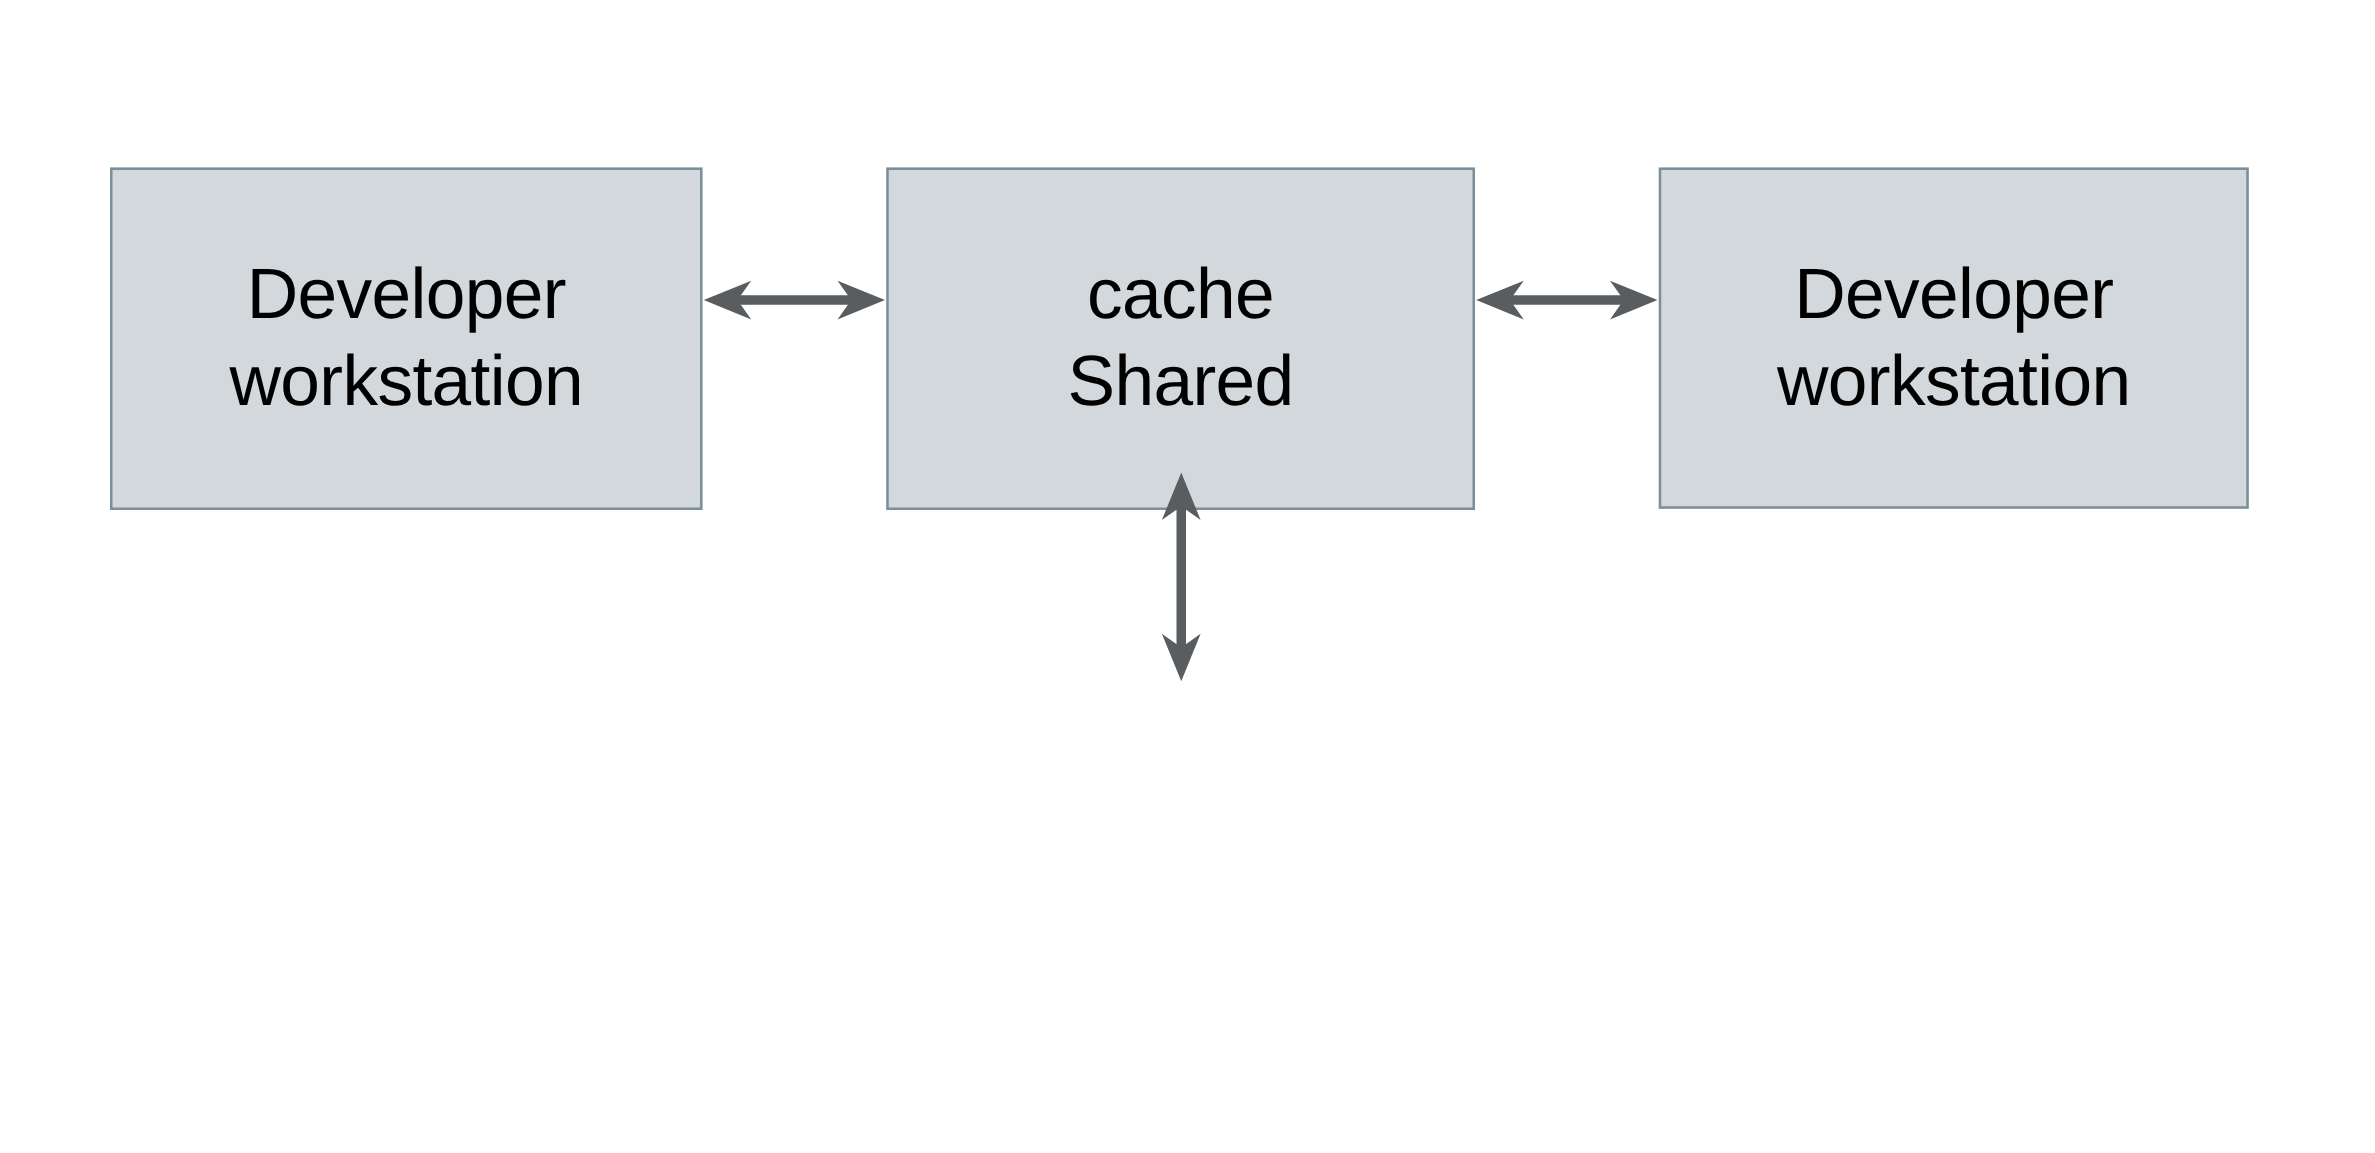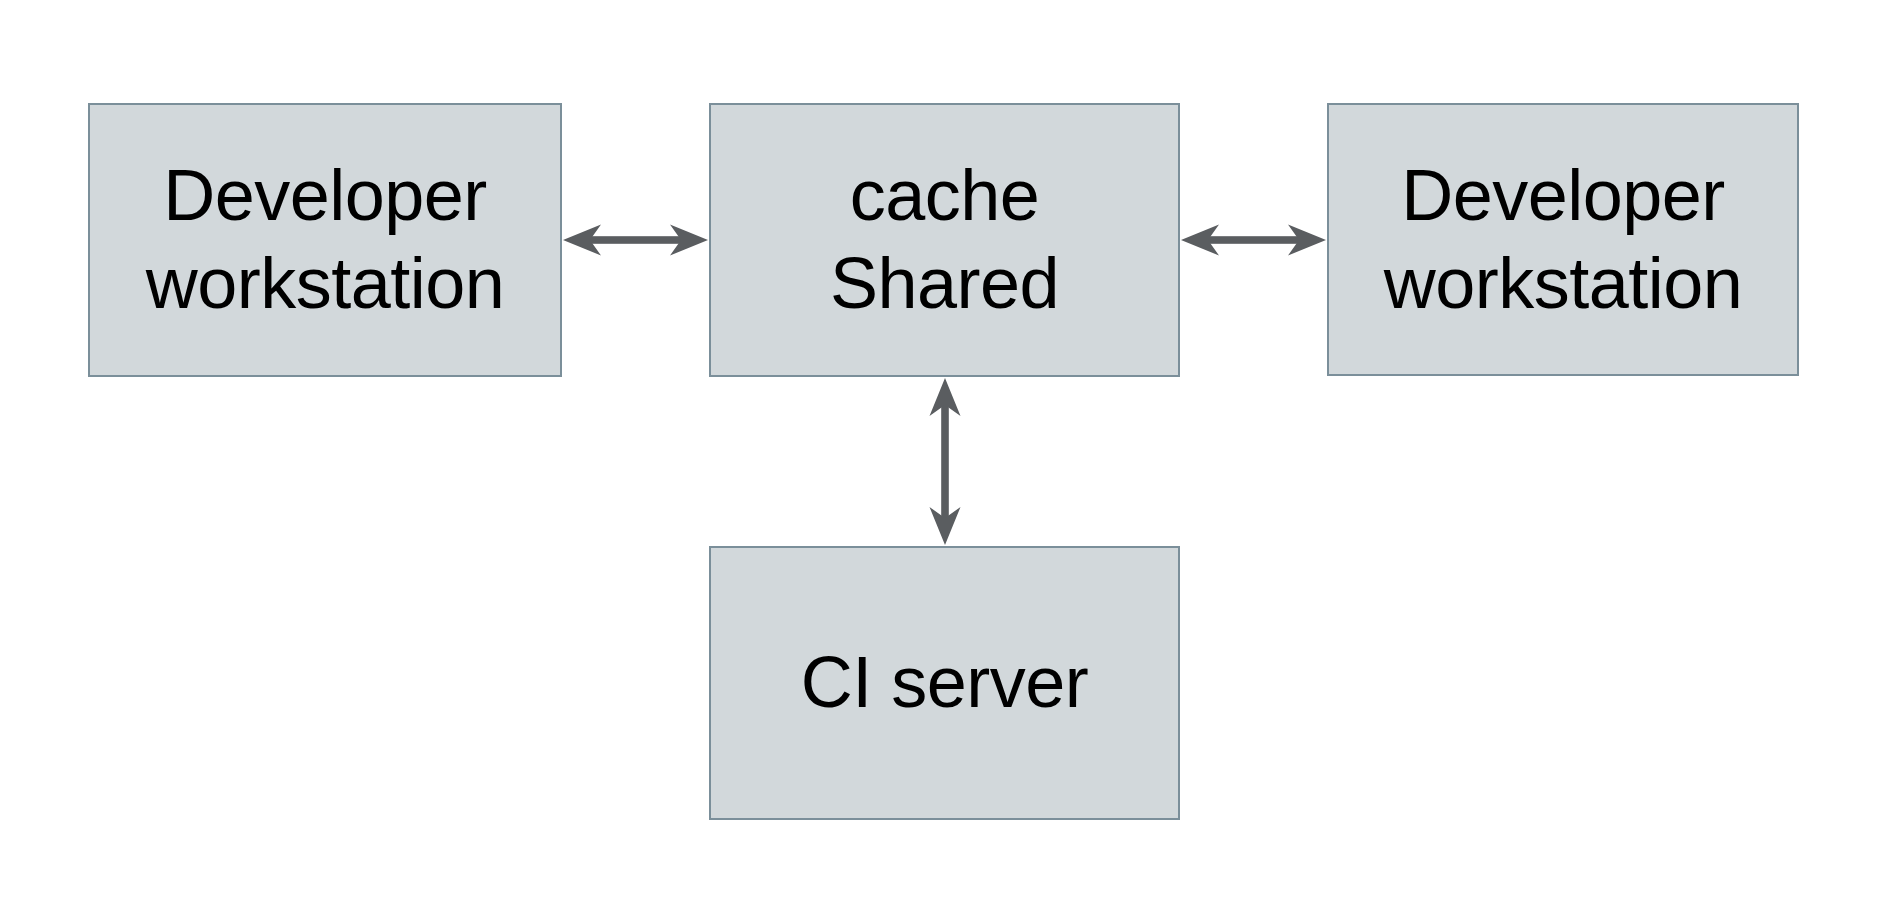--- a/index.html
+++ b/index.html
@@ -18,23 +18,24 @@
   .node {
     position: absolute;
     box-sizing: border-box;
     background: var(--box-fill, #d2d8db);
     border: 2px solid var(--box-border, #7b8f9a);
     display: flex;
     align-items: center;
     justify-content: center;
     text-align: center;
     color: var(--text, #000000);
-    font-size: 72px;
+    font-size: 57px;
     line-height: 1.22;
     letter-spacing: -0.5px;
+    margin-top: 31px;
   }
   .node-label { display: block; }
   .node-label .line { display: block; white-space: nowrap; }
   .node-label .line:empty { display: none; }
 
   #node-dev-left   { left: 88px;   top: 103px; width: 474px; height: 274px; }
   #node-shared     { left: 709px;  top: 103px; width: 471px; height: 274px; }
   #node-dev-right  { left: 1327px; top: 103px; width: 472px; height: 273px; }
   #node-ci         { left: 709px;  top: 546px; width: 471px; height: 274px; }
 
@@ -66,26 +67,20 @@
     </div>
   </div>
 
   <div class="node" id="node-dev-right">
     <div class="node-label">
       <span class="line">Developer</span>
       <span class="line">workstation</span>
     </div>
   </div>
 
-  <div class="node" id="node-ci">
-    <div class="node-label">
-      <span class="line">CI server</span>
-
-    </div>
-  </div>
 
   <svg class="arrow" id="arrow-left" width="147" height="34" viewBox="0 0 147 34" aria-hidden="true">
     <rect x="24" y="13.2" width="99" height="7.6" fill="currentColor"></rect>
     <polygon points="1,17 39,1.5 28,17 39,32.5" fill="currentColor"></polygon>
     <polygon points="146,17 108,1.5 119,17 108,32.5" fill="currentColor"></polygon>
   </svg>
 
   <svg class="arrow" id="arrow-right" width="147" height="34" viewBox="0 0 147 34" aria-hidden="true">
     <rect x="24" y="13.2" width="99" height="7.6" fill="currentColor"></rect>
     <polygon points="1,17 39,1.5 28,17 39,32.5" fill="currentColor"></polygon>

